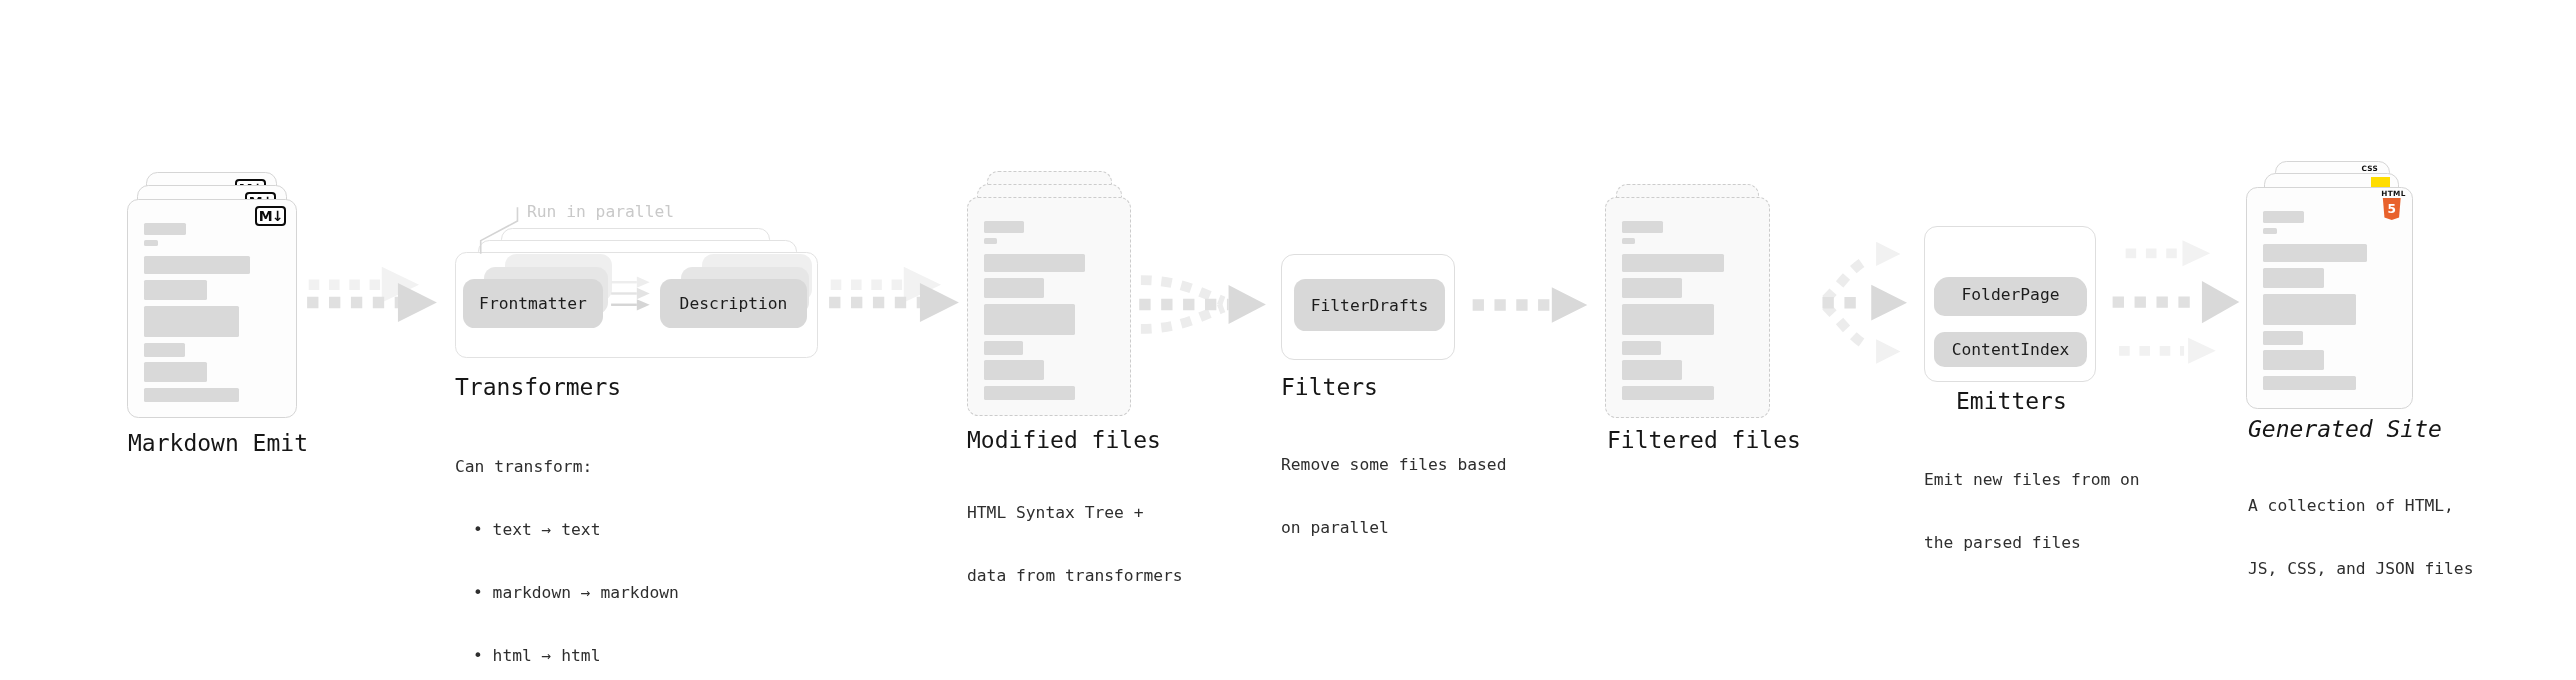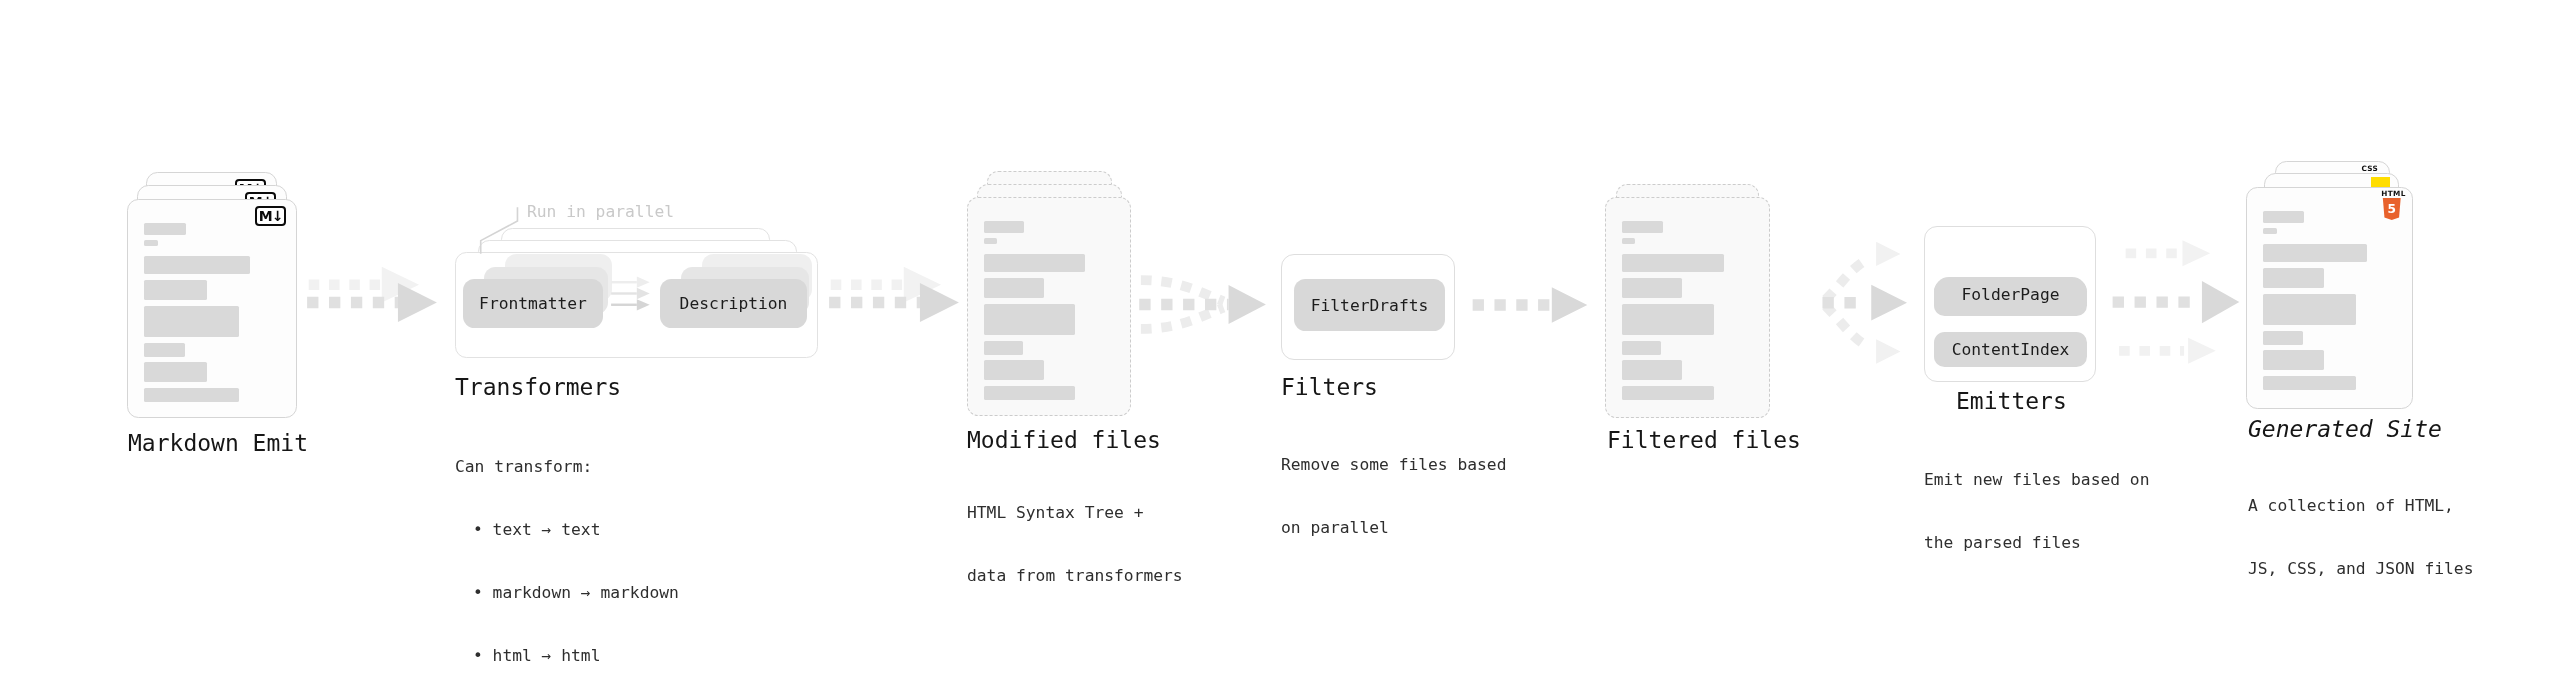--- a/index.html
+++ b/index.html
@@ -260,21 +260,21 @@
 </svg>
 
 <div>
   <div id="e-cont" class="o-cont"></div>
   <div id="e-pill1" class="pill">ContentPage</div>
   <div id="e-pill2" class="pill">FolderPage</div>
   <div id="e-pill3" class="pill">ContentIndex</div>
 </div>
 <div id="title-emitters" class="stage-title">Emitters</div>
 <div id="sub-emitters" class="stage-sub">
-  <div>Emit new files based on</div>
+  <div>Emit new files from on</div>
   <div>the parsed files</div>
 </div>
 
 <svg id="arrow-f" class="abs" width="134" height="135" viewBox="0 0 165 166">
   <line x1="18" y1="20" x2="84" y2="20" stroke="#f1f1f1" stroke-width="12" stroke-dasharray="13 12"></line>
   <polygon points="88,4 122,20 88,36" fill="#f2f2f2"></polygon>
   <line x1="2" y1="80" x2="106" y2="80" stroke="#e0e0e0" stroke-width="14" stroke-dasharray="14 13"></line>
   <polygon points="112,54 158,80 112,106" fill="#d9d9d9"></polygon>
   <line x1="10" y1="140" x2="90" y2="140" stroke="#f1f1f1" stroke-width="12" stroke-dasharray="13 12"></line>
   <polygon points="95,124 129,140 95,156" fill="#f2f2f2"></polygon>

